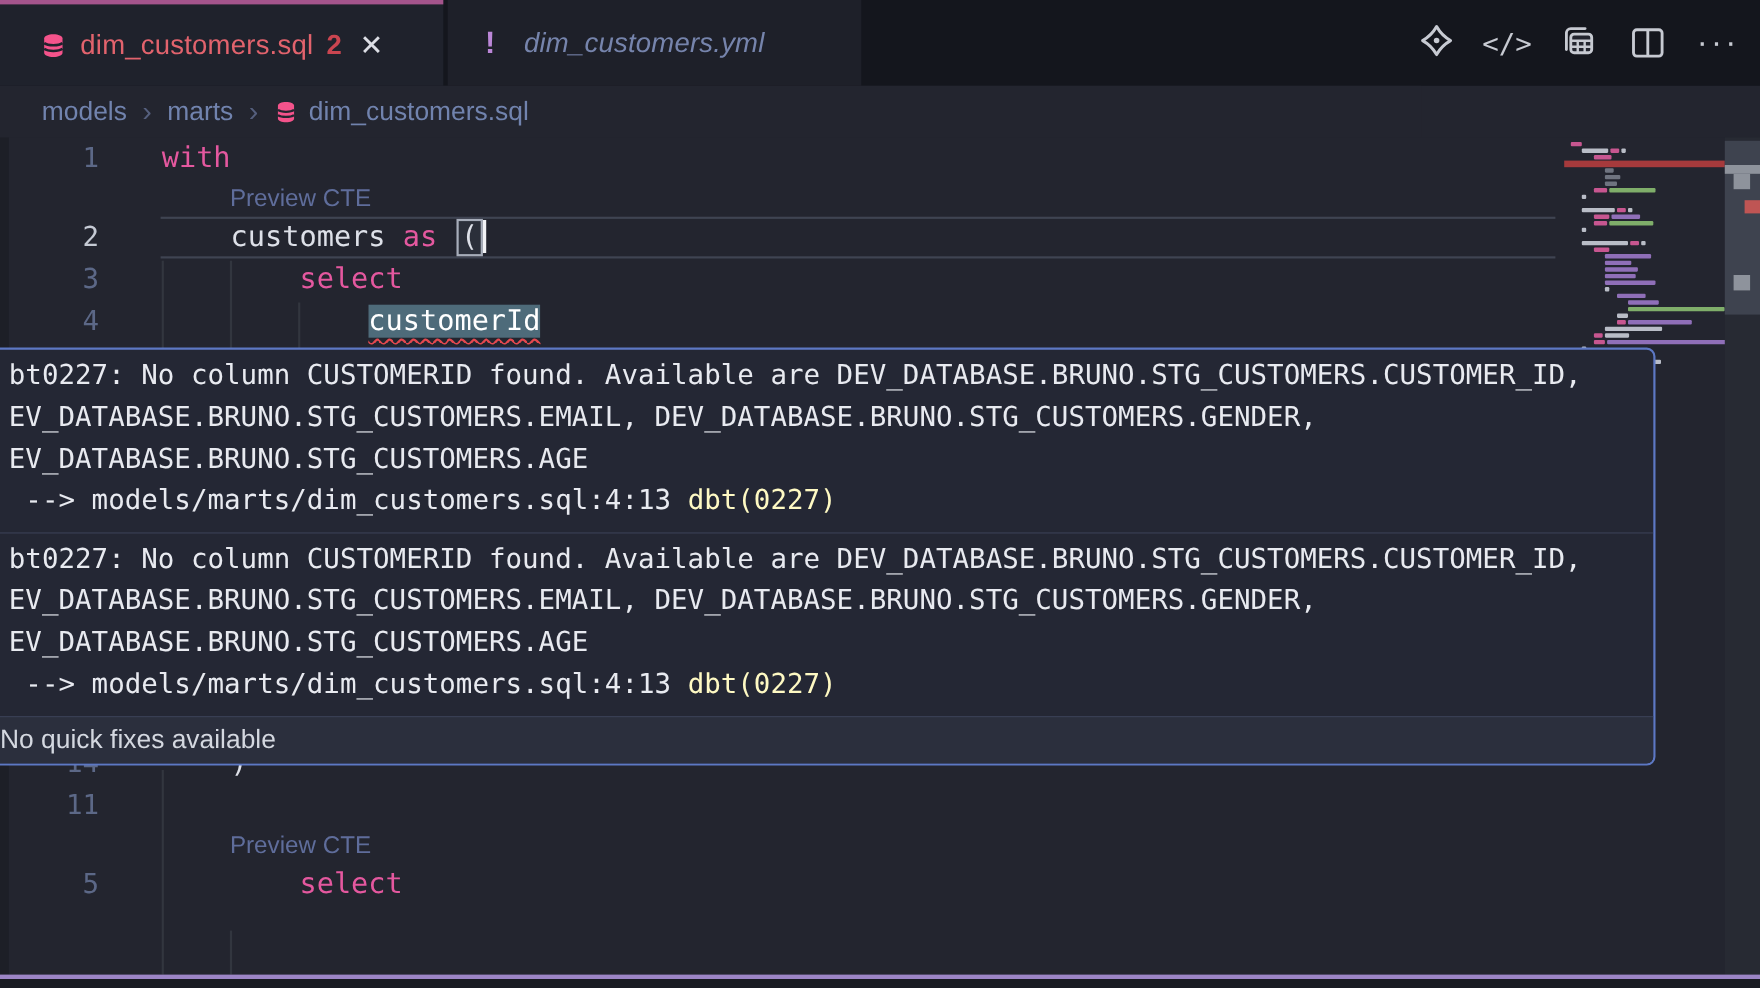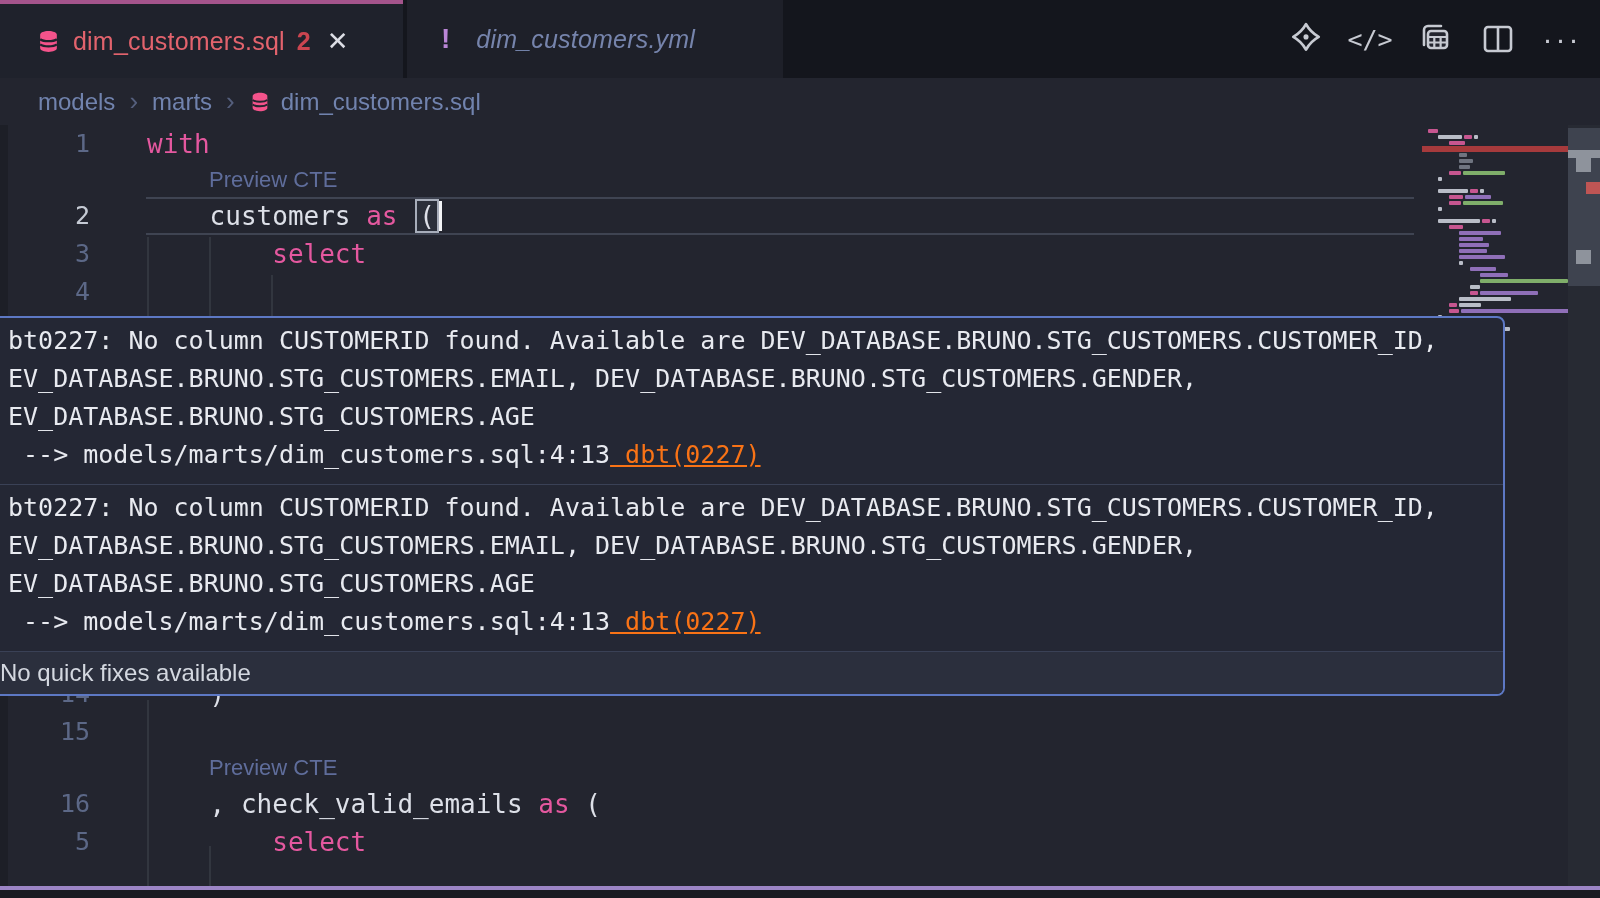--- a/index.html
+++ b/index.html
@@ -61,21 +61,21 @@
   .scroll-track{position:absolute;left:1568px;top:0;width:32px;height:761px;background:#272a33;}
   .scroll-thumb{position:absolute;left:1568px;top:3px;width:32px;height:158px;background:#3e434f;}
   .marker{position:absolute;}
 
   
   .popup{position:absolute;left:-8px;top:316px;width:1513px;box-sizing:border-box;
          background:#242734;border:2px solid #5d78c4;border-radius:8px;z-index:20;overflow:hidden;}
   .msg-block{padding:4px 10px 10px 14px;font-family:"DejaVu Sans Mono",monospace;
              font-size:25px;line-height:38px;color:#e8eaf0;white-space:pre;}
   .msg-divider{height:0;border-top:1px solid #3a4156;}
-  .msg-source{color:#f97316;text-decoration:underline;}
+  .msg-source{color:#fef9c3;}
   .popup-status{height:42px;background:#2b2f3d;border-top:1px solid #3a4156;
                 display:flex;align-items:center;gap:34px;padding-left:6px;font-size:24px;}
   .status-link{color:#3f93f7;cursor:pointer;}
   .status-text{color:#d4d8e0;}
 
   
   .bottom-line{position:absolute;left:0;top:886px;width:1600px;height:4px;background:#9c85c6;z-index:30;}
   .bottom-dark{position:absolute;left:0;top:890px;width:1600px;height:8px;background:#191b22;z-index:30;}
 </style>
 </head>
@@ -140,27 +140,26 @@
   </div>
 
   <div class="editor">
     <div class="left-shade"></div>
 
     <div class="code-block top" id="code-top">
         <div class="code-row"><span class="num">1</span><span class="src"><span class="tok-kw">with</span></span></div>
         <div class="lens-row">Preview CTE</div>
         <div class="code-row current"><div class="box"></div><span class="num">2</span><span class="src"><span class="tok-tx">    customers </span><span class="tok-kw">as</span><span class="tok-tx"> </span><span class="tok-bracket">(</span><span class="caret"></span></span></div>
         <div class="code-row"><span class="num">3</span><span class="src"><span class="tok-tx">        </span><span class="tok-kw">select</span></span></div>
-        <div class="code-row"><span class="num">4</span></div>
+        <div class="code-row"><span class="num">4</span><span class="src"><span class="tok-tx">            </span><span class="tok-errword">customerId</span></span></div>
       </div>
     <div class="code-block bottom" id="code-bottom">
         <div class="code-row"><span class="num">14</span><span class="src"><span class="tok-tx">    )</span></span></div>
-        <div class="code-row"><span class="num">15</span><span class="src"></span></div>
+        <div class="code-row"><span class="num">11</span><span class="src"></span></div>
         <div class="lens-row">Preview CTE</div>
-        <div class="code-row"><span class="num">16</span><span class="src"><span class="tok-tx">    , check_valid_emails </span><span class="tok-kw">as</span><span class="tok-tx"> (</span></span></div>
         <div class="code-row"><span class="num">5</span><span class="src"><span class="tok-tx">        </span><span class="tok-kw">select</span></span></div>
       </div>
 
     <div class="guide" style="left:147px;top:112px;height:80px;"></div>
     <div class="guide" style="left:209px;top:112px;height:80px;"></div>
     <div class="guide" style="left:271px;top:150px;height:42px;"></div>
     <div class="guide" style="left:147px;top:575px;height:186px;"></div>
     <div class="guide" style="left:209px;top:721px;height:40px;"></div>
 
     <div class="minimap" id="minimap">

